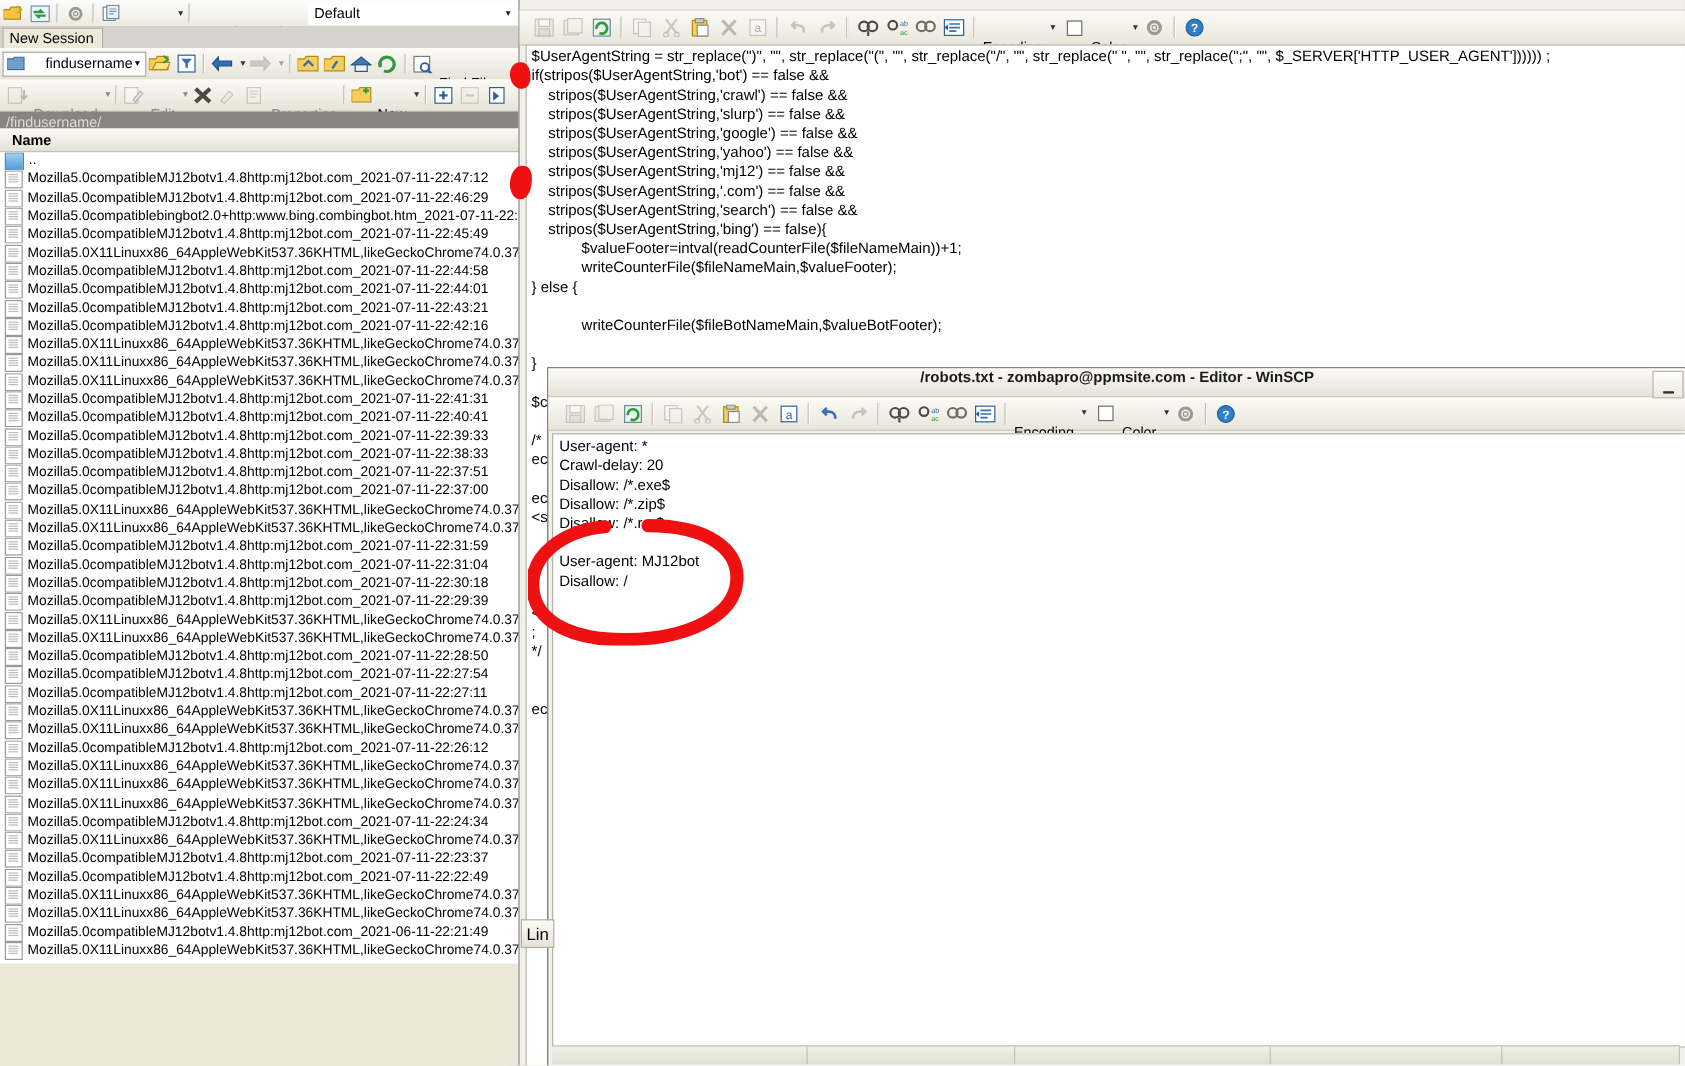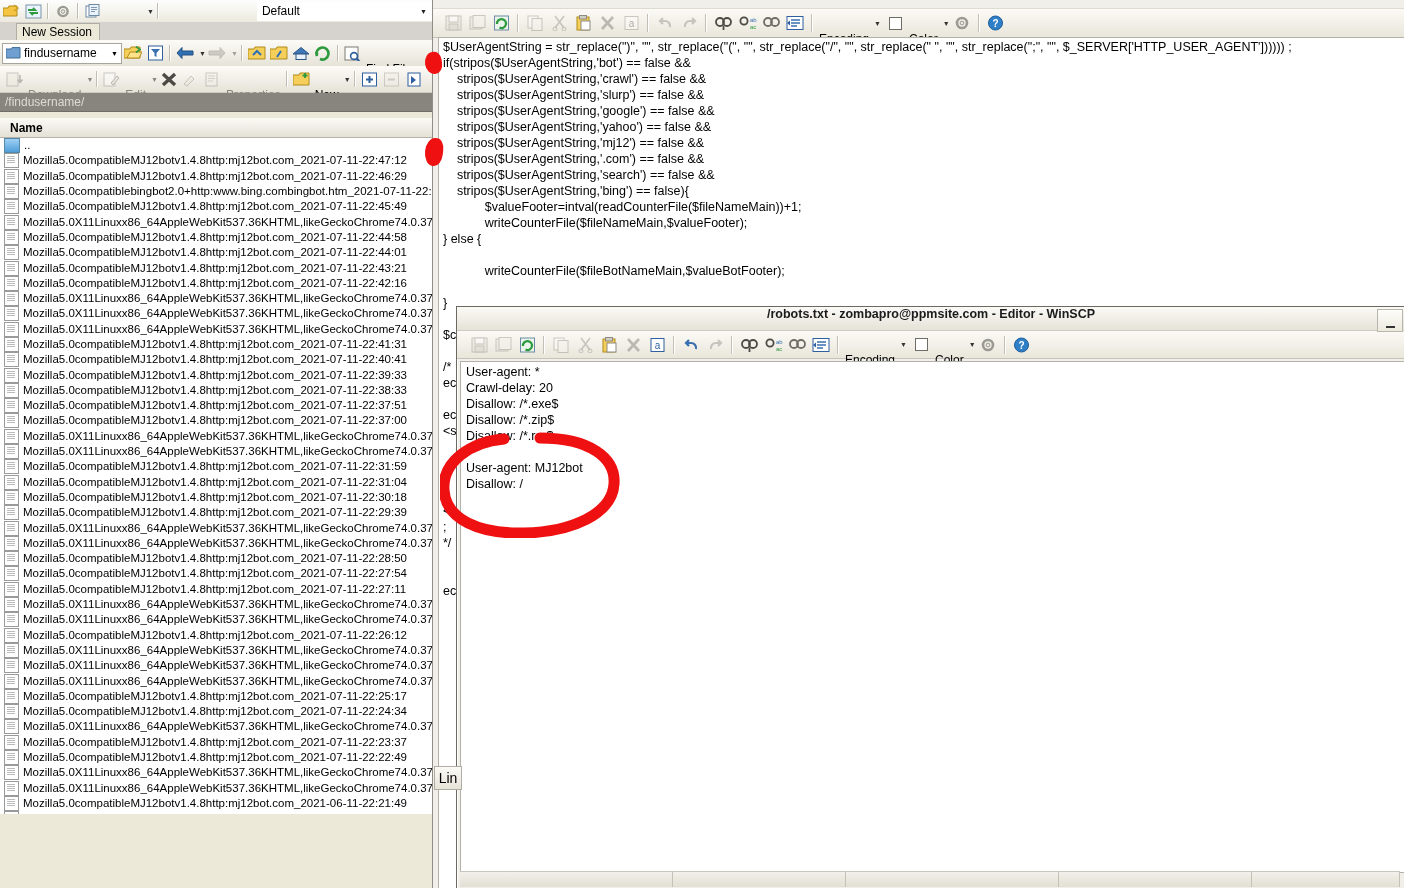--- a/index.html
+++ b/index.html
@@ -33,21 +33,21 @@
   .combo-flat .arrow{margin-left:auto;font-size:7px;padding-right:4px;color:#222;}
 
   
   #session-tabs{
     left:0;top:22px;width:1404px;height:18px;
     background:#d6d3ce;border-bottom:1px solid #b8b5ac;
   }
   #tab-new-session{
     left:2px;top:1px;height:16px;
     background:#ece9d8;border:1px solid #b0ada4;border-bottom:none;
-    padding:0 7px 0 5px;font-size:12px;line-height:16px;margin-left:14px;
+    padding:0 7px 0 5px;font-size:12px;line-height:16px;
   }
 
   
   #toolbar-nav{
     left:0;top:40px;width:432px;height:26px;
     background:linear-gradient(#fcfbf7,#e6e3d8);
     border-bottom:1px solid #cfccc2;
     display:flex;align-items:center;padding-left:2px;
   }
   #path-combo{
@@ -68,21 +68,21 @@
 
   
   #remote-path{
     left:0;top:93px;width:432px;height:18px;
     background:#87857d;color:#dedcd6;
     font-size:12px;line-height:18px;padding-left:5px;
     border-bottom:1px solid #6f6d66;
   }
 
   
-  #filelist-wrap{left:0;top:118px;width:456px;height:696px;background:#fff;
+  #filelist-wrap{left:0;top:107px;width:456px;height:696px;background:#fff;
     border-right:1px solid #9a988f;overflow:hidden;}
   #col-header{
     height:19px;background:linear-gradient(#fbfaf6,#e4e1d6);
     border-bottom:1px solid #b5b2a9;
     display:flex;align-items:center;
   }
   #col-header .ch{padding-left:10px;font-size:12px;font-weight:bold;}
   #filerows{position:relative;background:#fff;}
   .frow{height:15.3px;display:flex;align-items:center;padding-left:4px;
         font-size:11.5px;white-space:nowrap;overflow:hidden;line-height:15px;}
@@ -217,21 +217,21 @@
     <div class="abs" id="tab-new-session">New Session</div>
   </div>
 
   <div class="abs" id="toolbar-nav">
     <div id="path-combo">
       <span style="display:flex;align-items:center;padding-left:3px;">
         <svg width="15" height="12" viewBox="0 0 15 12">
             <path d="M0 2 L5 2 L6 0.6 L14 0.6 L14 11 L0 11 Z" fill="#6f9fd0" stroke="#3f6d99"></path>
           </svg>
       </span>
-      <span style="padding-left:3px;">findusername</span>
+      <span style="padding-left:17px;">findusername</span>
       <span class="arrow">▼</span>
     </div>
     <div class="tb-ico">
       <svg width="18" height="15" viewBox="0 0 18 15">
           <path d="M0 3 L6 3 L7 1 L16 1 L16 12 L0 12 Z" fill="#f6cf5b" stroke="#b08b18"></path>
           <path d="M3 12 L6 6 L18 6 L15 12 Z" fill="#ffe28a" stroke="#b08b18"></path>
           <path d="M12 0.5 l4 3 l-4 3" fill="none" stroke="#2e9a3e" stroke-width="1.6"></path>
         </svg>
     </div>
     <div class="tb-ico">
@@ -497,24 +497,20 @@
           <span class="ficon"></span>
           <span>Mozilla5.0X11Linuxx86_64AppleWebKit537.36KHTML,likeGeckoChrome74.0.372</span>
         </div>
         <div class="frow">
           <span class="ficon"></span>
           <span>Mozilla5.0X11Linuxx86_64AppleWebKit537.36KHTML,likeGeckoChrome74.0.372</span>
         </div>
         <div class="frow">
           <span class="ficon"></span>
           <span>Mozilla5.0X11Linuxx86_64AppleWebKit537.36KHTML,likeGeckoChrome74.0.372</span>
-        </div>
-        <div class="frow">
-          <span class="ficon"></span>
-          <span>Mozilla5.0compatibleMJ12botv1.4.8http:mj12bot.com_2021-07-11-22:25:17</span>
         </div>
         <div class="frow">
           <span class="ficon"></span>
           <span>Mozilla5.0compatibleMJ12botv1.4.8http:mj12bot.com_2021-07-11-22:24:34</span>
         </div>
         <div class="frow">
           <span class="ficon"></span>
           <span>Mozilla5.0X11Linuxx86_64AppleWebKit537.36KHTML,likeGeckoChrome74.0.372</span>
         </div>
         <div class="frow">

